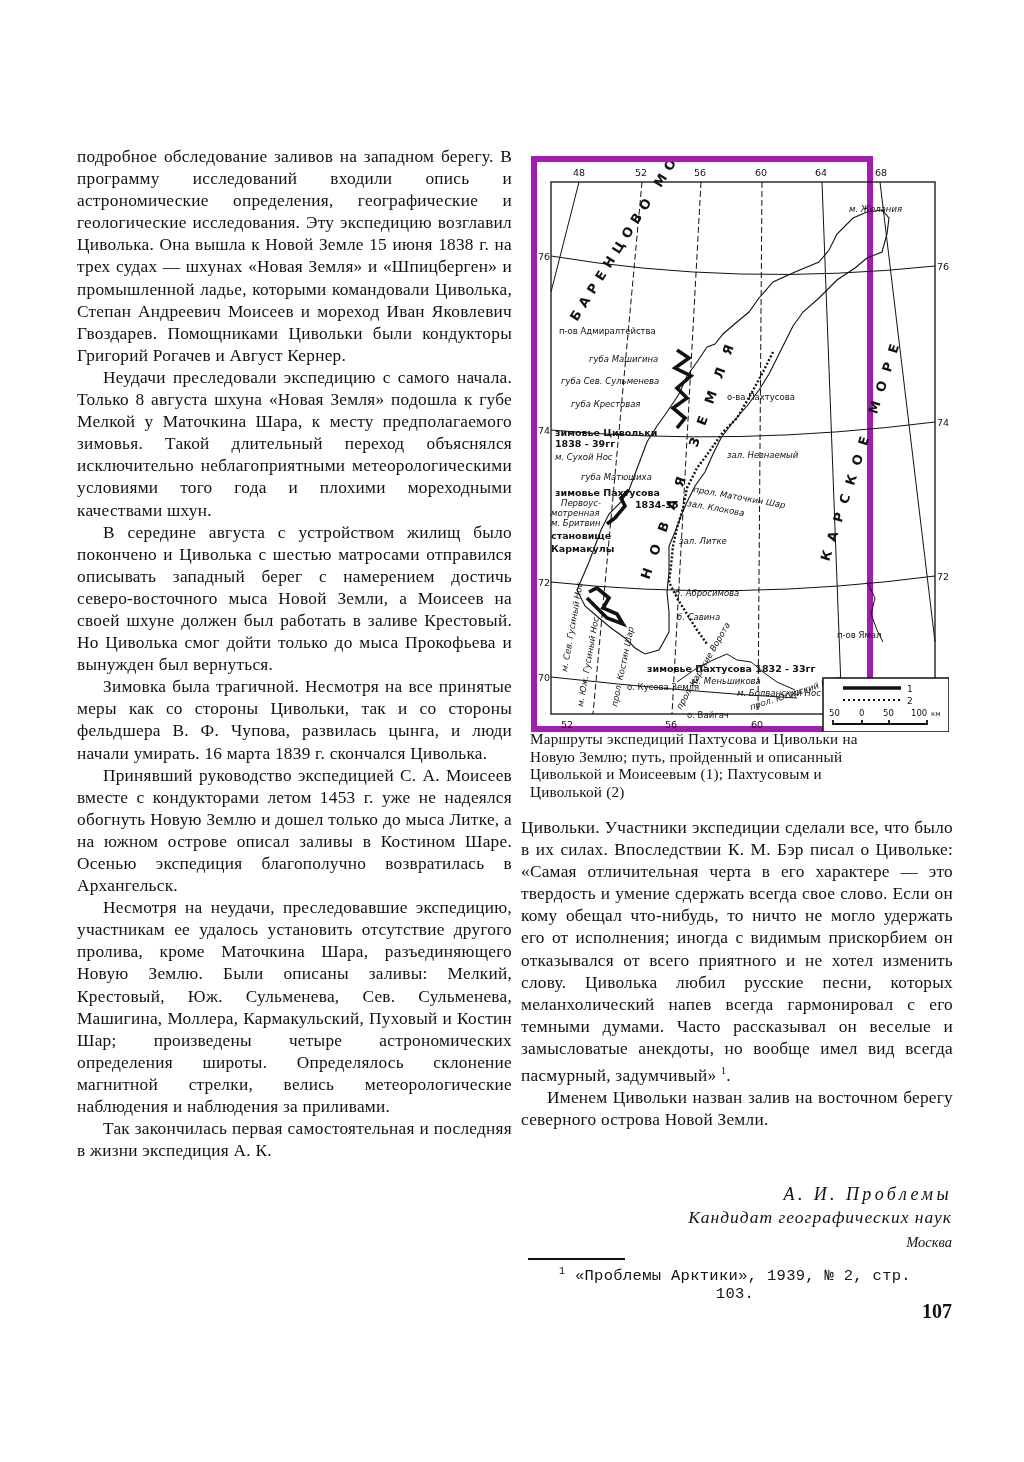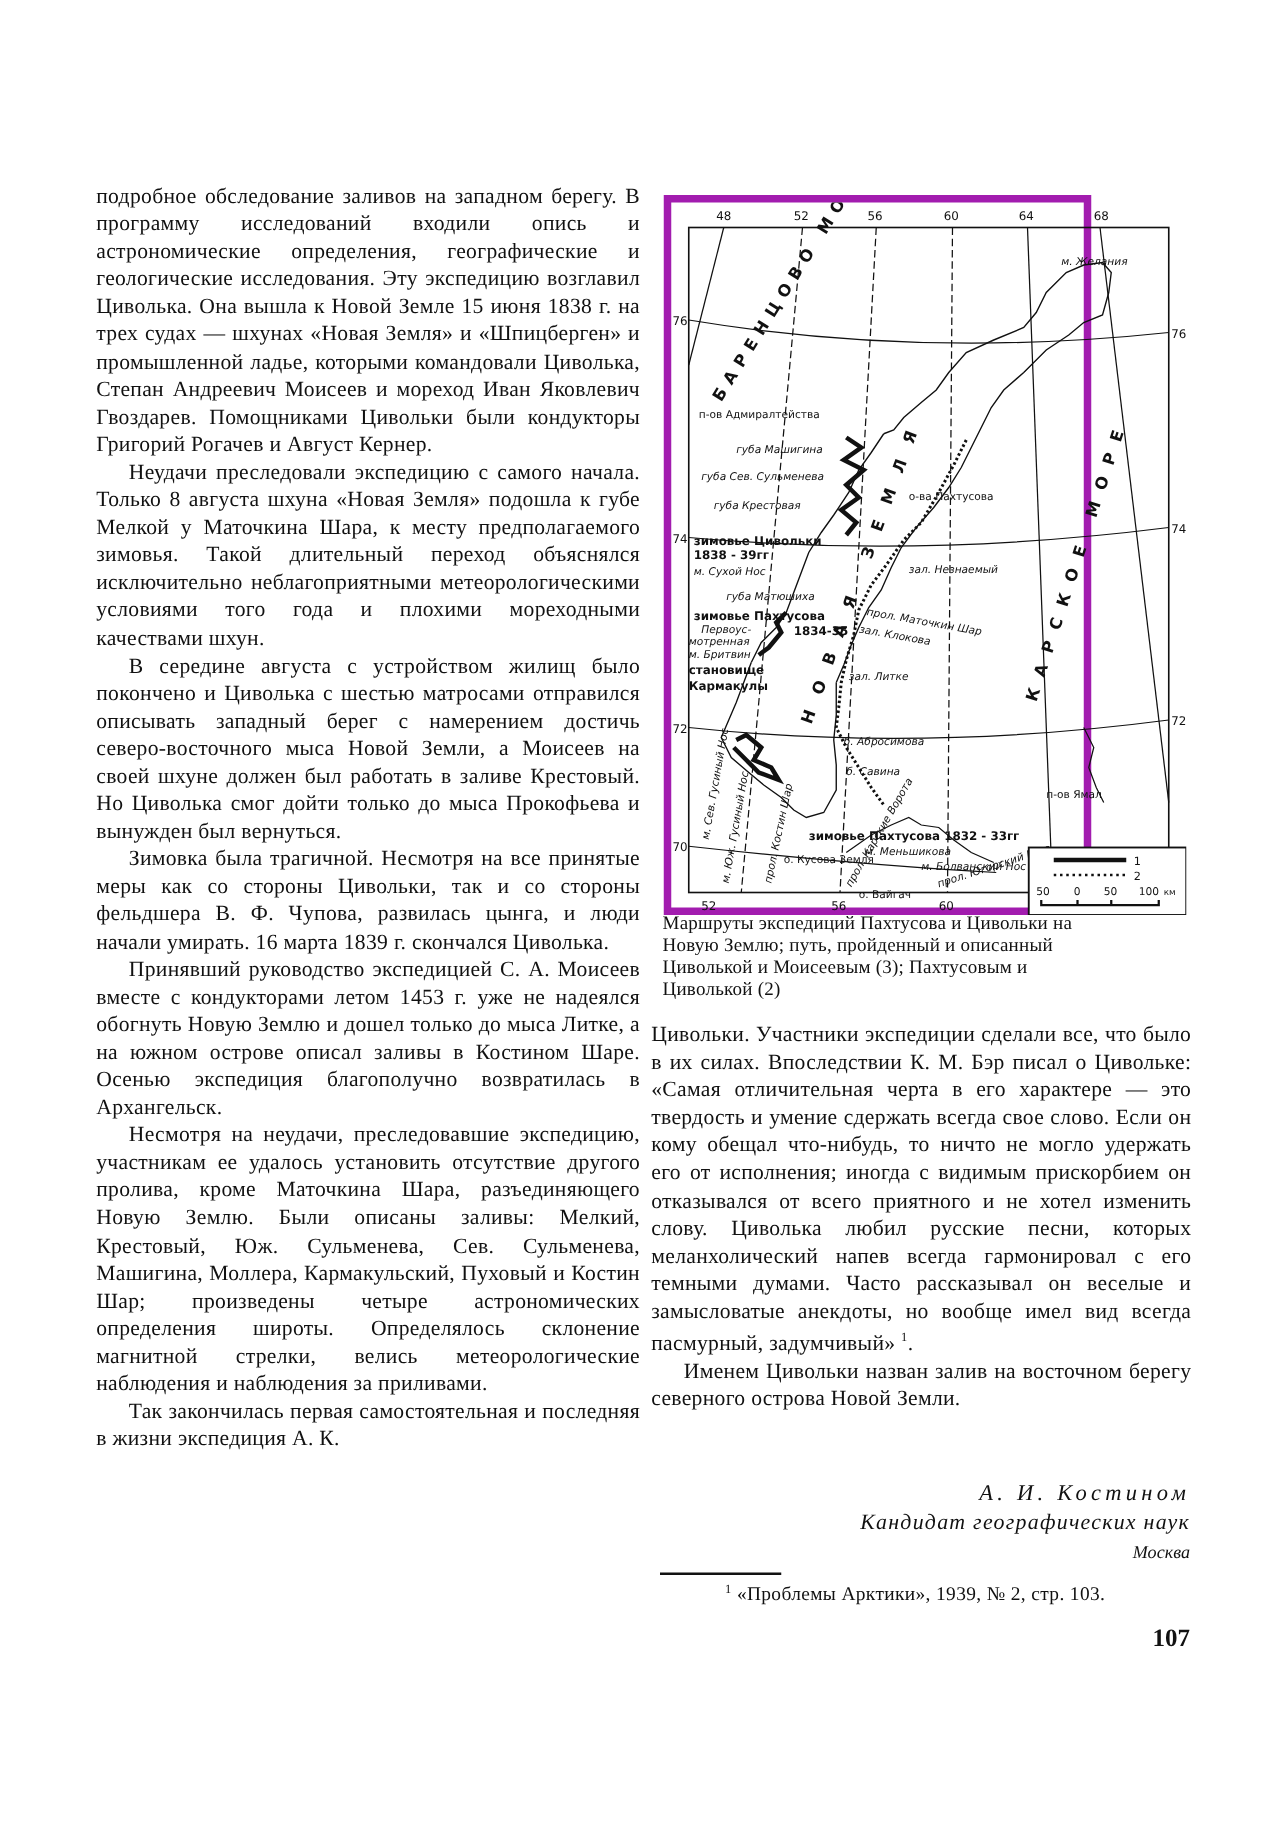--- a/index.html
+++ b/index.html
@@ -18,22 +18,22 @@
   .mital { font-family: "DejaVu Sans", sans-serif; font-style: italic; fill: #111; }
   #caption { position: absolute; left: 530px; top: 730px; width: 424px; font-size: 15.2px;
              line-height: 17.6px; text-align: left; letter-spacing: 0.2px; }
   #caption span { display: block; }
   .sig { position: absolute; font-style: italic; text-align: right; }
   #sig-name { right: 72px; top: 1184px; font-size: 18px; letter-spacing: 3.4px; }
   #sig-title { right: 72px; top: 1207px; font-size: 17.5px; letter-spacing: 1px; margin-left: 20px; }
   #sig-city { right: 72px; top: 1234px; font-size: 14.5px; font-weight: normal; }
   #fn-rule { position: absolute; left: 528px; top: 1258px; width: 97px; height: 0;
              border-top: 2px solid #111; }
-  #footnote { position: absolute; left: 580px; top: 1266px; width: 392px; font-size: 15.5px;
-              text-align: left; letter-spacing: 0.3px; }
+  #footnote { position: absolute; left: 539px; top: 1266px; width: 392px; font-size: 15.5px;
+              text-align: center; letter-spacing: 0.3px; font-family: Liberation Mono, monospace; }
   #page-number { position: absolute; right: 72px; top: 1300px; font-size: 20px; font-weight: bold;
                  font-family: "Liberation Serif", serif; }
   sup { font-size: 10px; }
 </style>
 </head>
 <body>
 
 <div id="left-col" class="col">
   <p>подробное обследование заливов на западном берегу. В программу исследований входили опись и астрономические определения, географические и геологические исследования. Эту экспедицию возглавил Циволька. Она вышла к Новой Земле 15 июня 1838 г. на трех судах — шхунах «Новая Земля» и «Шпицберген» и промышленной ладье, которыми командовали Циволька, Степан Андреевич Моисеев и мореход Иван Яковлевич Гвоздарев. Помощниками Цивольки были кондукторы Григорий Рогачев и Август Кернер.</p>
   <p class="ind">Неудачи преследовали экспедицию с самого начала. Только 8 августа шхуна «Новая Земля» подошла к губе Мелкой у Маточкина Шара, к месту предполагаемого зимовья. Такой длительный переход объяснялся исключительно неблагоприятными метеорологическими условиями того года и плохими мореходными качествами шхун.</p>
@@ -148,30 +148,30 @@
       <text class="mlabel" x="374" y="554" font-size="8.5">100</text>
       <text class="mlabel" x="394" y="554" font-size="7">км</text>
       <path d="M296,558 L296,562 L390,562 L390,558 M325,558 L325,562 M352,558 L352,562" fill="none" stroke="#111" stroke-width="1.8"></path>
     </g>
   </svg>
 </div>
 
 <div id="caption">
   <span>Маршруты экспедиций Пахтусова и Цивольки на</span>
   <span>Новую Землю; путь, пройденный и описанный</span>
-  <span>Циволькой и Моисеевым (3); Пахтусовым и</span>
+  <span>Циволькой и Моисеевым (1); Пахтусовым и</span>
   <span>Циволькой (2)</span>
 </div>
 
 <div id="right-text" class="col">
   <p><span>Цивольки. Участники экспедиции сделали все, что было в их силах. Впоследствии К. М. Бэр писал о Цивольке: «Самая отличительная черта в его характере — это твердость и умение сдержать всегда свое слово. Если он кому обещал что-нибудь, то ничто не могло удержать его от исполнения; иногда с видимым прискорбием он отказывался от всего приятного и не хотел изменить слову. Циволька любил русские песни, которых меланхолический напев всегда гармонировал с его темными думами. Часто рассказывал он веселые и замысловатые анекдоты, но вообще имел вид всегда пасмурный, задумчивый»</span> <sup>1</sup><span>.</span></p>
   <p class="ind">Именем Цивольки назван залив на восточном берегу северного острова Новой Земли.</p>
 </div>
 
-<div id="sig-name" class="sig">А. И. Костином</div>
+<div id="sig-name" class="sig">А. И. Проблемы</div>
 <div id="sig-title" class="sig">Кандидат географических наук</div>
 <div id="sig-city" class="sig">Москва</div>
 
 <div id="fn-rule"></div>
 <div id="footnote">
   <sup>1</sup>
   <span>«Проблемы Арктики», 1939, № 2, стр. 103.</span>
 </div>
 
 <div id="page-number">107</div>

